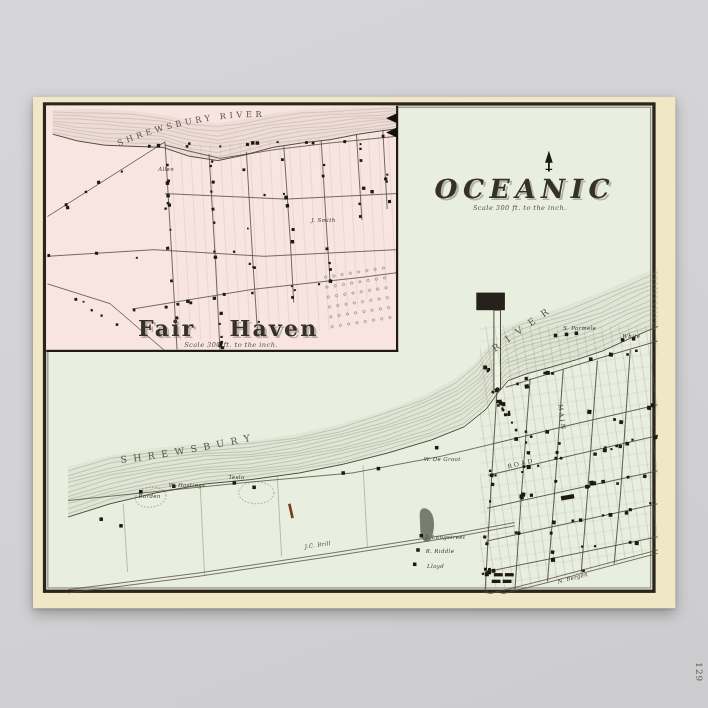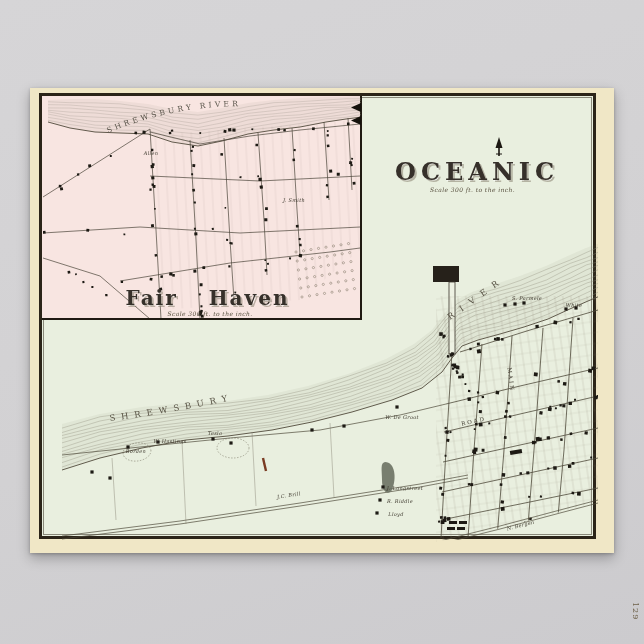--- a/index.html
+++ b/index.html
@@ -10,21 +10,21 @@
           background:#f0e7c6;
           box-shadow:0 5px 12px rgba(0,0,0,.28), 0 1px 3px rgba(0,0,0,.22);}
   .map-frame{position:absolute;left:9px;top:5px;width:557px;height:446px;
              border:3px solid #2b2418;background:#e9efdf;box-sizing:border-box;}
   .map-inner-line{position:absolute;inset:1px;border:1px solid rgba(60,52,38,.55);pointer-events:none;}
   .inset{position:absolute;left:0;top:0;width:318px;height:222px;background:#f8e5e1;
          border-right:2px solid #201a12;border-bottom:2px solid #201a12;}
   svg.overlay{position:absolute;left:0;top:0;width:644px;height:644px;}
   .map-title{position:absolute;text-align:center;color:#36302a;font-weight:700;
              text-shadow:2px 2px 0 rgba(128,120,102,.5), .5px .5px 0 rgba(255,255,255,.65);}
-  #title-oceanic{left:395px;top:157px;width:155px;font-size:24px;letter-spacing:5px;}
+  #title-oceanic{left:395px;top:157px;width:155px;font-size:24px;letter-spacing:5px;font-style:italic;}
   #title-fairhaven{left:120px;top:286px;width:175px;font-size:20px;letter-spacing:2px;word-spacing:22px;text-align:center;}
   .scale-note{position:absolute;text-align:center;font-style:italic;font-size:6px;
               color:#58503f;letter-spacing:.4px;}
   #scale-oceanic{left:395px;top:186px;width:155px;}
   #scale-fairhaven{left:130px;top:310px;width:160px;}
   .page-num{position:absolute;left:601px;top:514px;writing-mode:vertical-rl;
             font-size:8px;letter-spacing:1px;color:#6e6149;}
 </style>
 </head>
 <body>

